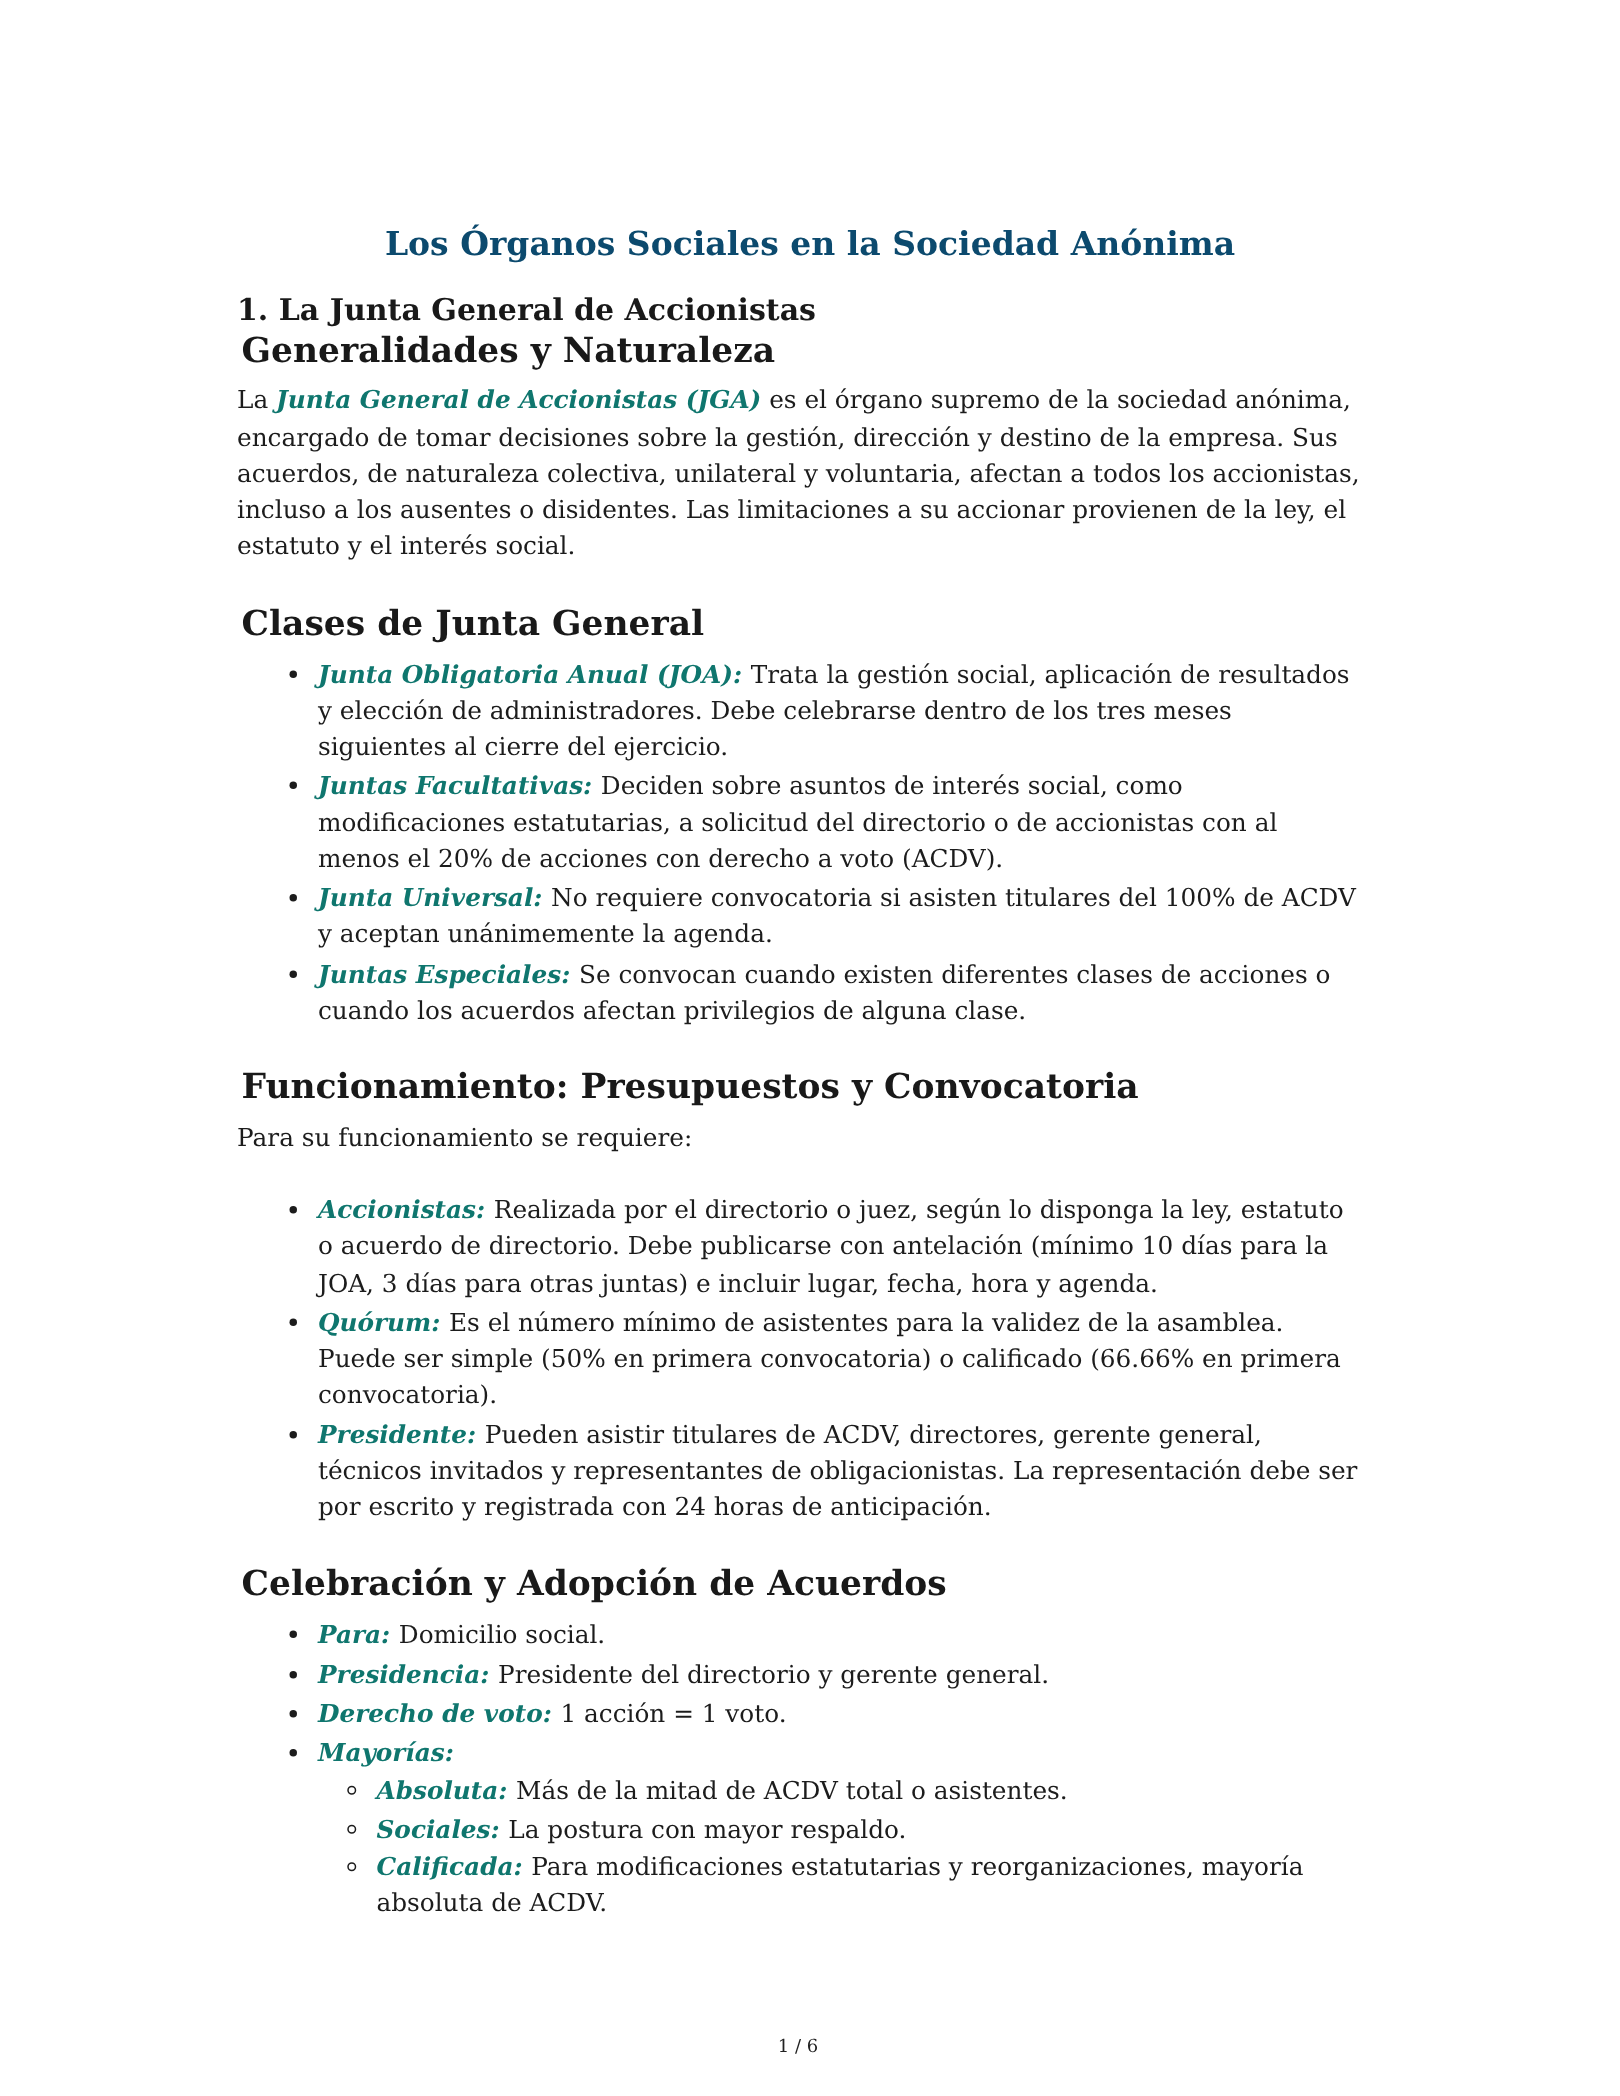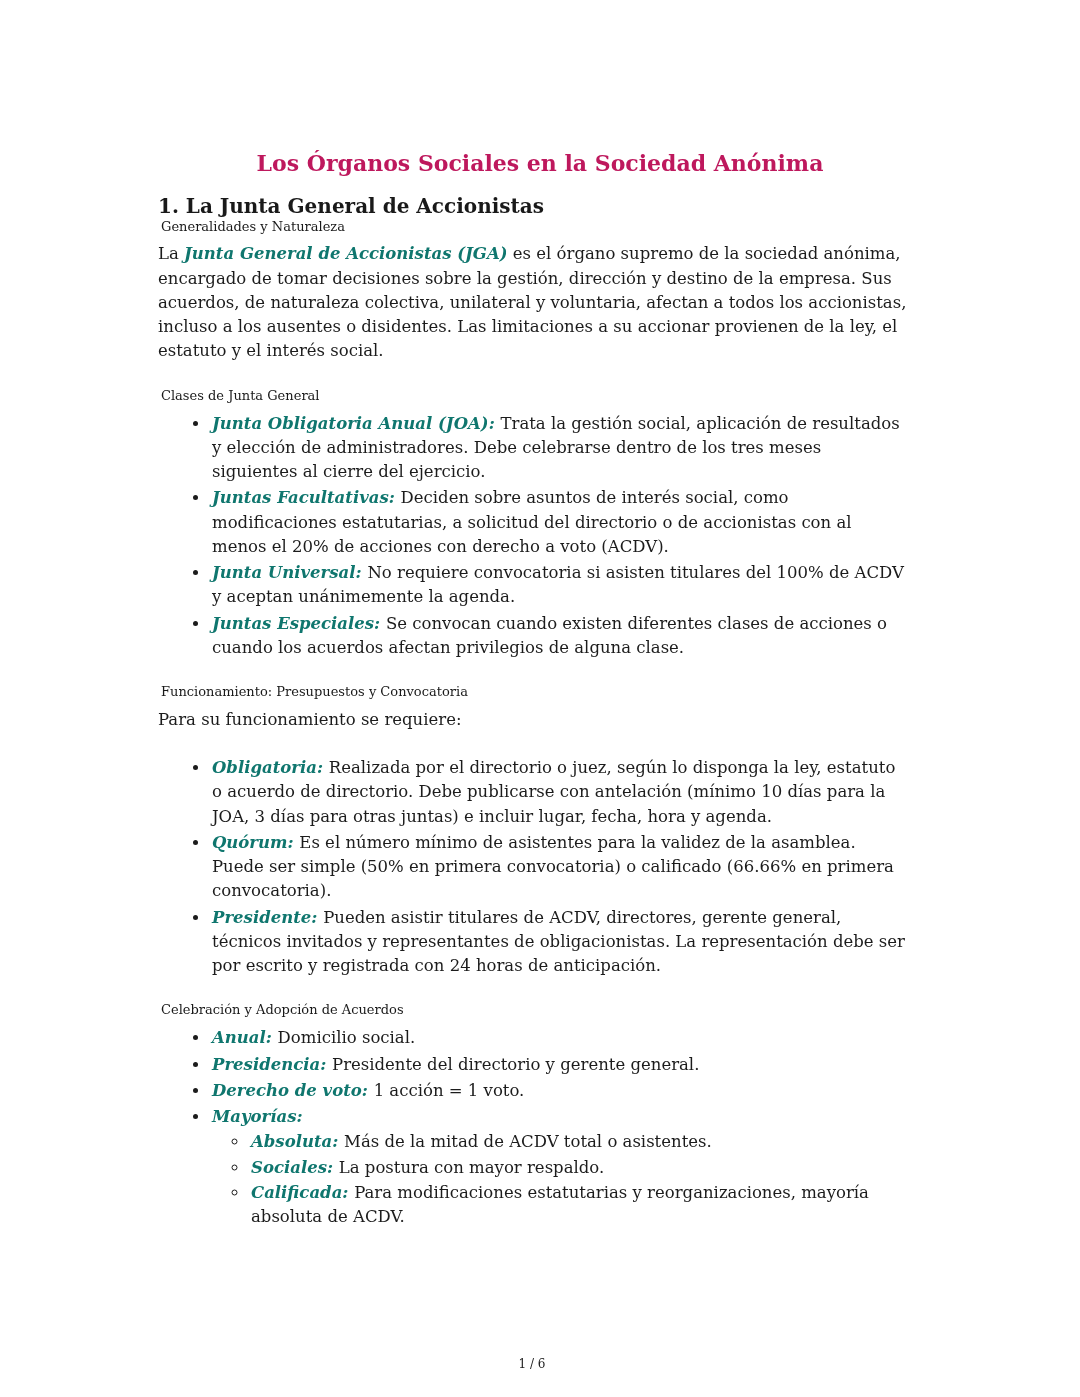--- a/index.html
+++ b/index.html
@@ -13,31 +13,31 @@
   }
   .page {
     padding: 150px 158px 0 158px;
   }
   .doc-title {
     font-size: 22px;
     font-weight: 700;
     text-align: center;
     line-height: 1.25;
     margin-bottom: 16px;
-    color: #be185d;
+    color: #0c4a6e;
   }
   .sec-heading {
     font-size: 20px;
     font-weight: 700;
     line-height: 1.25;
     color: #191919;
   }
   .sub-heading {
-    font-size: 13px;
-    font-weight: 400;
+    font-size: 23px;
+    font-weight: 700;
     line-height: 1.3;
     padding-left: 3px;
     margin-bottom: 7px;
     color: #191919;
   }
   .mt-24 { margin-top: 24px; }
   .body-para {
     font-size: 16.5px;
     line-height: 1.47;
     color: #1c1c1c;
@@ -93,28 +93,28 @@
   <ul class="bullets">
     <li><strong>Junta Obligatoria Anual (JOA): </strong><span>Trata la gestión social, aplicación de resultados y elección de administradores. Debe celebrarse dentro de los tres meses siguientes al cierre del ejercicio.</span></li>
     <li><strong>Juntas Facultativas: </strong><span>Deciden sobre asuntos de interés social, como modificaciones estatutarias, a solicitud del directorio o de accionistas con al menos el 20% de acciones con derecho a voto (ACDV).</span></li>
     <li><strong>Junta Universal: </strong><span>No requiere convocatoria si asisten titulares del 100% de ACDV y aceptan unánimemente la agenda.</span></li>
     <li><strong>Juntas Especiales: </strong><span>Se convocan cuando existen diferentes clases de acciones o cuando los acuerdos afectan privilegios de alguna clase.</span></li>
   </ul>
 
   <h3 class="sub-heading mt-24">Funcionamiento: Presupuestos y Convocatoria</h3>
   <p class="body-para">Para su funcionamiento se requiere:</p>
   <ul class="bullets gap-top">
-    <li><strong>Obligatoria: </strong><span>Realizada por el directorio o juez, según lo disponga la ley, estatuto o acuerdo de directorio. Debe publicarse con antelación (mínimo 10 días para la JOA, 3 días para otras juntas) e incluir lugar, fecha, hora y agenda.</span></li>
+    <li><strong>Accionistas: </strong><span>Realizada por el directorio o juez, según lo disponga la ley, estatuto o acuerdo de directorio. Debe publicarse con antelación (mínimo 10 días para la JOA, 3 días para otras juntas) e incluir lugar, fecha, hora y agenda.</span></li>
     <li><strong>Quórum: </strong><span>Es el número mínimo de asistentes para la validez de la asamblea. Puede ser simple (50% en primera convocatoria) o calificado (66.66% en primera convocatoria).</span></li>
     <li><strong>Presidente: </strong><span>Pueden asistir titulares de ACDV, directores, gerente general, técnicos invitados y representantes de obligacionistas. La representación debe ser por escrito y registrada con 24 horas de anticipación.</span></li>
   </ul>
 
   <h3 class="sub-heading mt-24">Celebración y Adopción de Acuerdos</h3>
   <ul class="bullets">
-    <li><strong>Anual: </strong><span>Domicilio social.</span></li>
+    <li><strong>Para: </strong><span>Domicilio social.</span></li>
     <li><strong>Presidencia: </strong><span>Presidente del directorio y gerente general.</span></li>
     <li><strong>Derecho de voto: </strong><span>1 acción = 1 voto.</span></li>
     <li>
       <strong>Mayorías:</strong>
       <ul class="sub-bullets">
         <li><strong>Absoluta: </strong><span>Más de la mitad de ACDV total o asistentes.</span></li>
         <li><strong>Sociales: </strong><span>La postura con mayor respaldo.</span></li>
         <li><strong>Calificada: </strong><span>Para modificaciones estatutarias y reorganizaciones, mayoría absoluta de ACDV.</span></li>
       </ul>
     </li>

